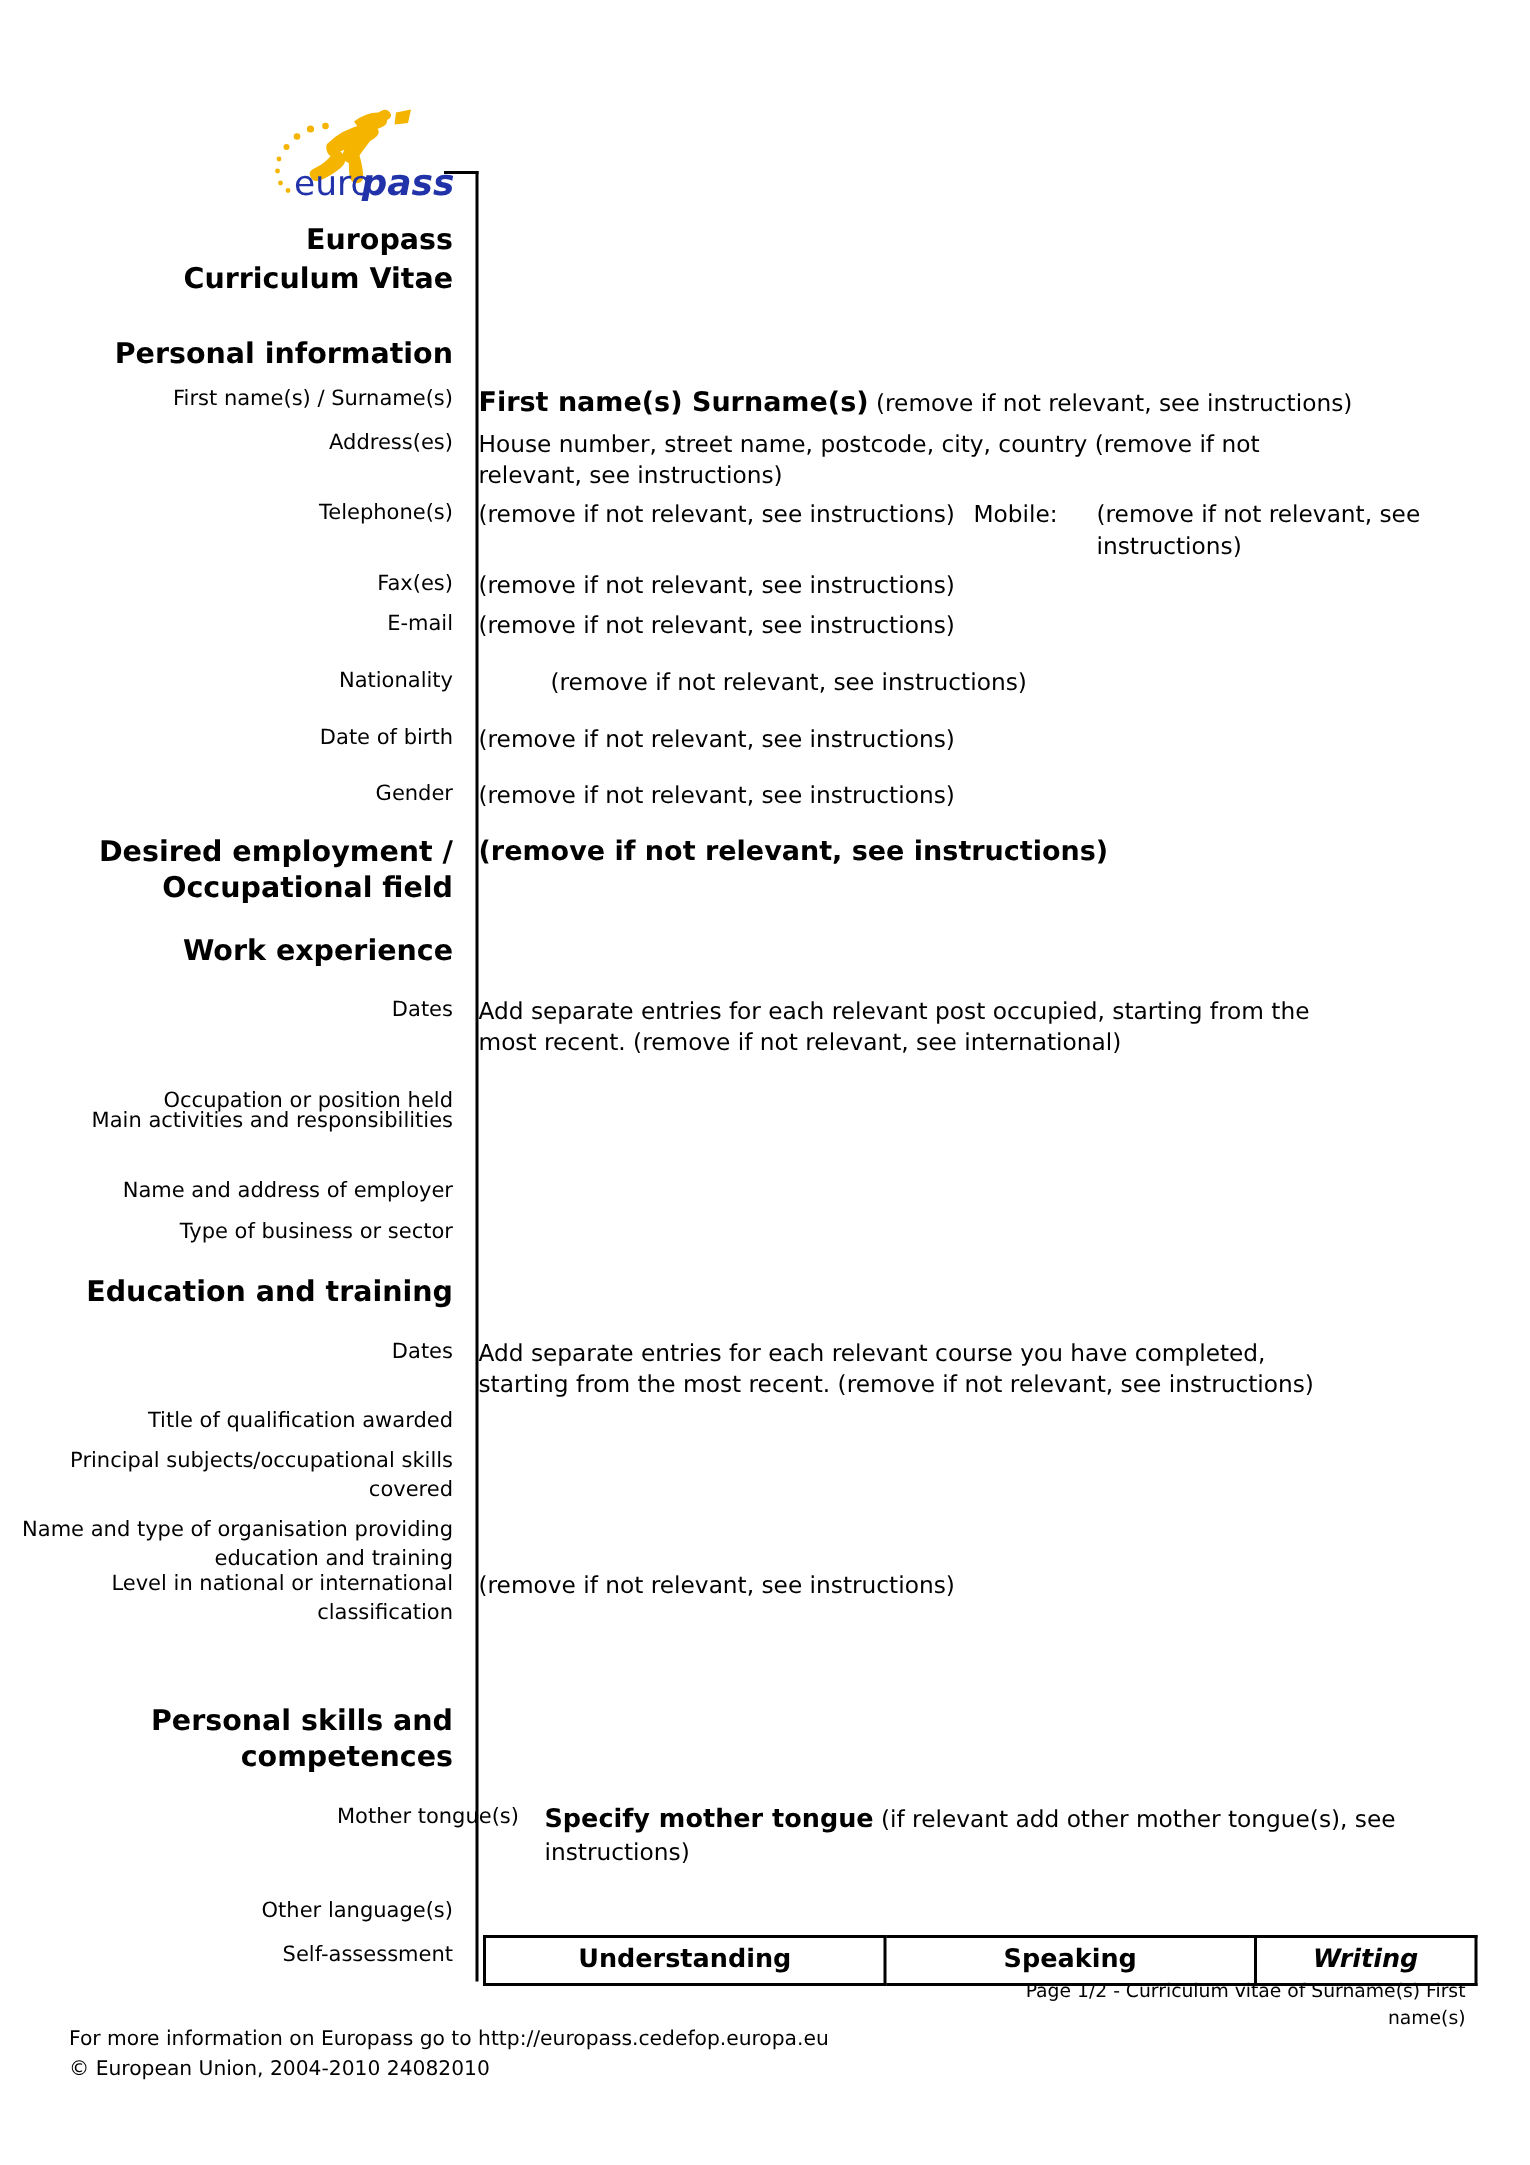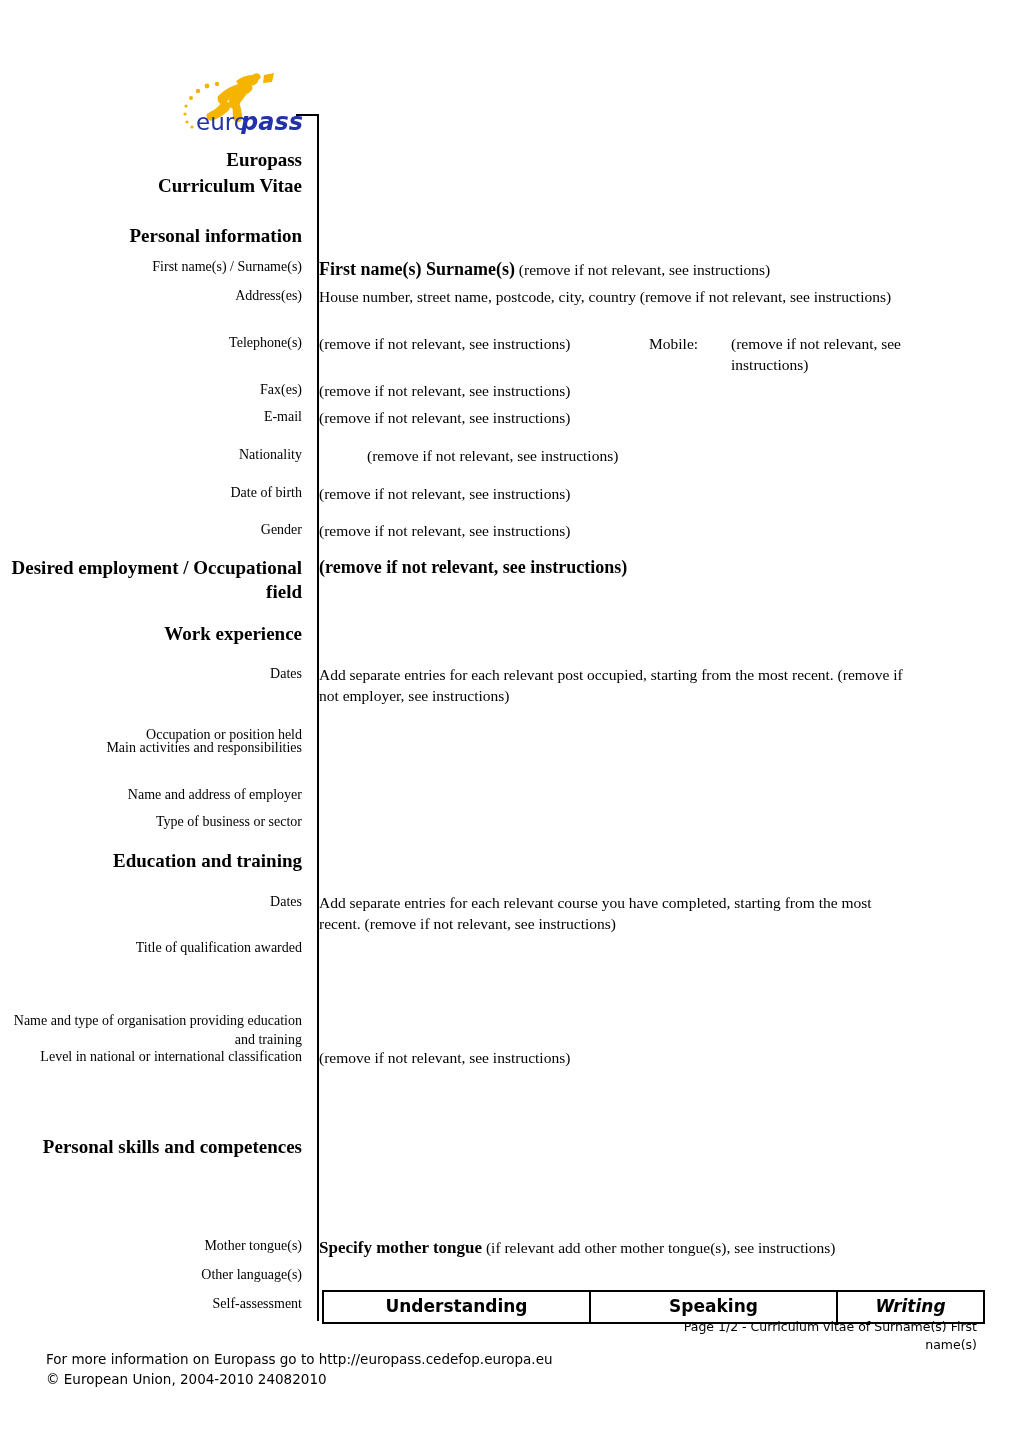--- a/index.html
+++ b/index.html
@@ -46,21 +46,20 @@
     height: 2px;
     background: #000000;
   }
 
   
   .row {
     position: absolute;
     display: flex;
     left: 0;
     width: 904px;
-    font-family: Liberation Serif, serif;
   }
   .lab {
     width: 310px;
     min-width: 310px;
     text-align: right;
     padding-right: 8px;
     box-sizing: border-box;
     font-size: 14px;
     line-height: 1.38;
     color: #000;
@@ -232,21 +231,21 @@
     <div class="lab big" style="width:310px;">Desired employment / Occupational field</div>
     <div class="val big">(remove if not relevant, see instructions)</div>
   </div>
 
   <div class="row" style="top:622px;">
     <div class="lab big">Work experience</div>
   </div>
 
   <div class="row" style="top:664px;">
     <div class="lab">Dates</div>
-    <div class="val" style="max-width:625px;">Add separate entries for each relevant post occupied, starting from the most recent. (remove if not employer, see instructions)</div>
+    <div class="val" style="max-width:625px;">Add separate entries for each relevant post occupied, starting from the most recent. (remove if not relevant, see international)</div>
   </div>
 
   <div class="row" style="top:711px;margin-top:14px;">
     <div class="lab">Occupation or position held</div>
     <div class="val"></div>
   </div>
 
   <div class="row" style="top:738px;">
     <div class="lab">Main activities and responsibilities</div>
     <div class="val"></div>
@@ -270,38 +269,39 @@
     <div class="lab">Dates</div>
     <div class="val" style="max-width:655px;">Add separate entries for each relevant course you have completed, starting from the most recent. (remove if not relevant, see instructions)</div>
   </div>
 
   <div class="row" style="top:938px;">
     <div class="lab">Title of qualification awarded</div>
     <div class="val"></div>
   </div>
 
   <div class="row" style="top:965px;">
+    <div class="lab">Principal subjects/occupational skills covered</div>
     <div class="val"></div>
   </div>
 
   <div class="row" style="top:1011px;">
     <div class="lab">Name and type of organisation providing education and training</div>
     <div class="val"></div>
   </div>
 
   <div class="row" style="top:1047px;">
     <div class="lab">Level in national or international classification</div>
     <div class="val">(remove if not relevant, see instructions)</div>
   </div>
 
   <div class="row" style="top:1135px;">
     <div class="lab big">Personal skills and competences</div>
   </div>
 
-  <div class="row" style="top:1236px;">
+  <div class="row" style="top:1202px;padding-left:44px;">
     <div class="lab">Mother tongue(s)</div>
     <div class="val" style="max-width:625px;"><span class="bold-inline">Specify mother tongue</span> <span>(if relevant add other mother tongue(s), see instructions)</span></div>
   </div>
 
   <div class="row" style="top:1265px;">
     <div class="lab">Other language(s)</div>
     <div class="val"></div>
   </div>
 
   <div class="row" style="top:1294px;">

